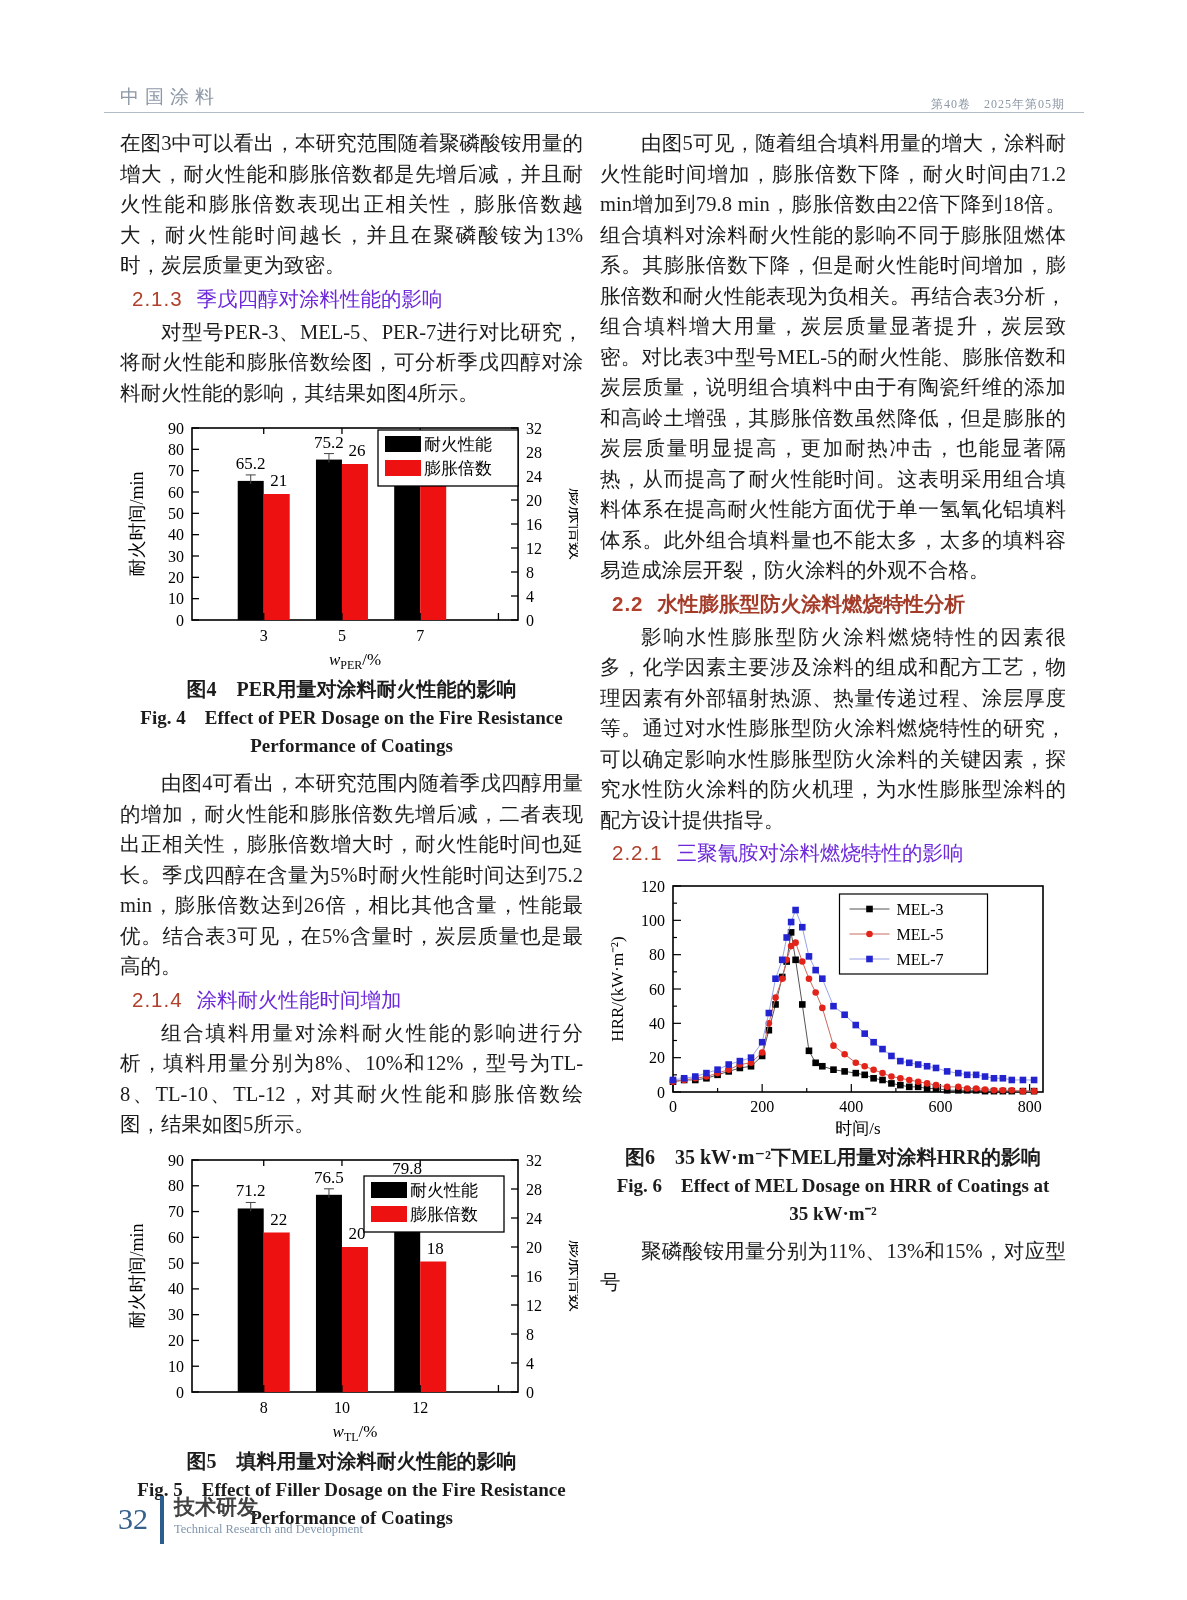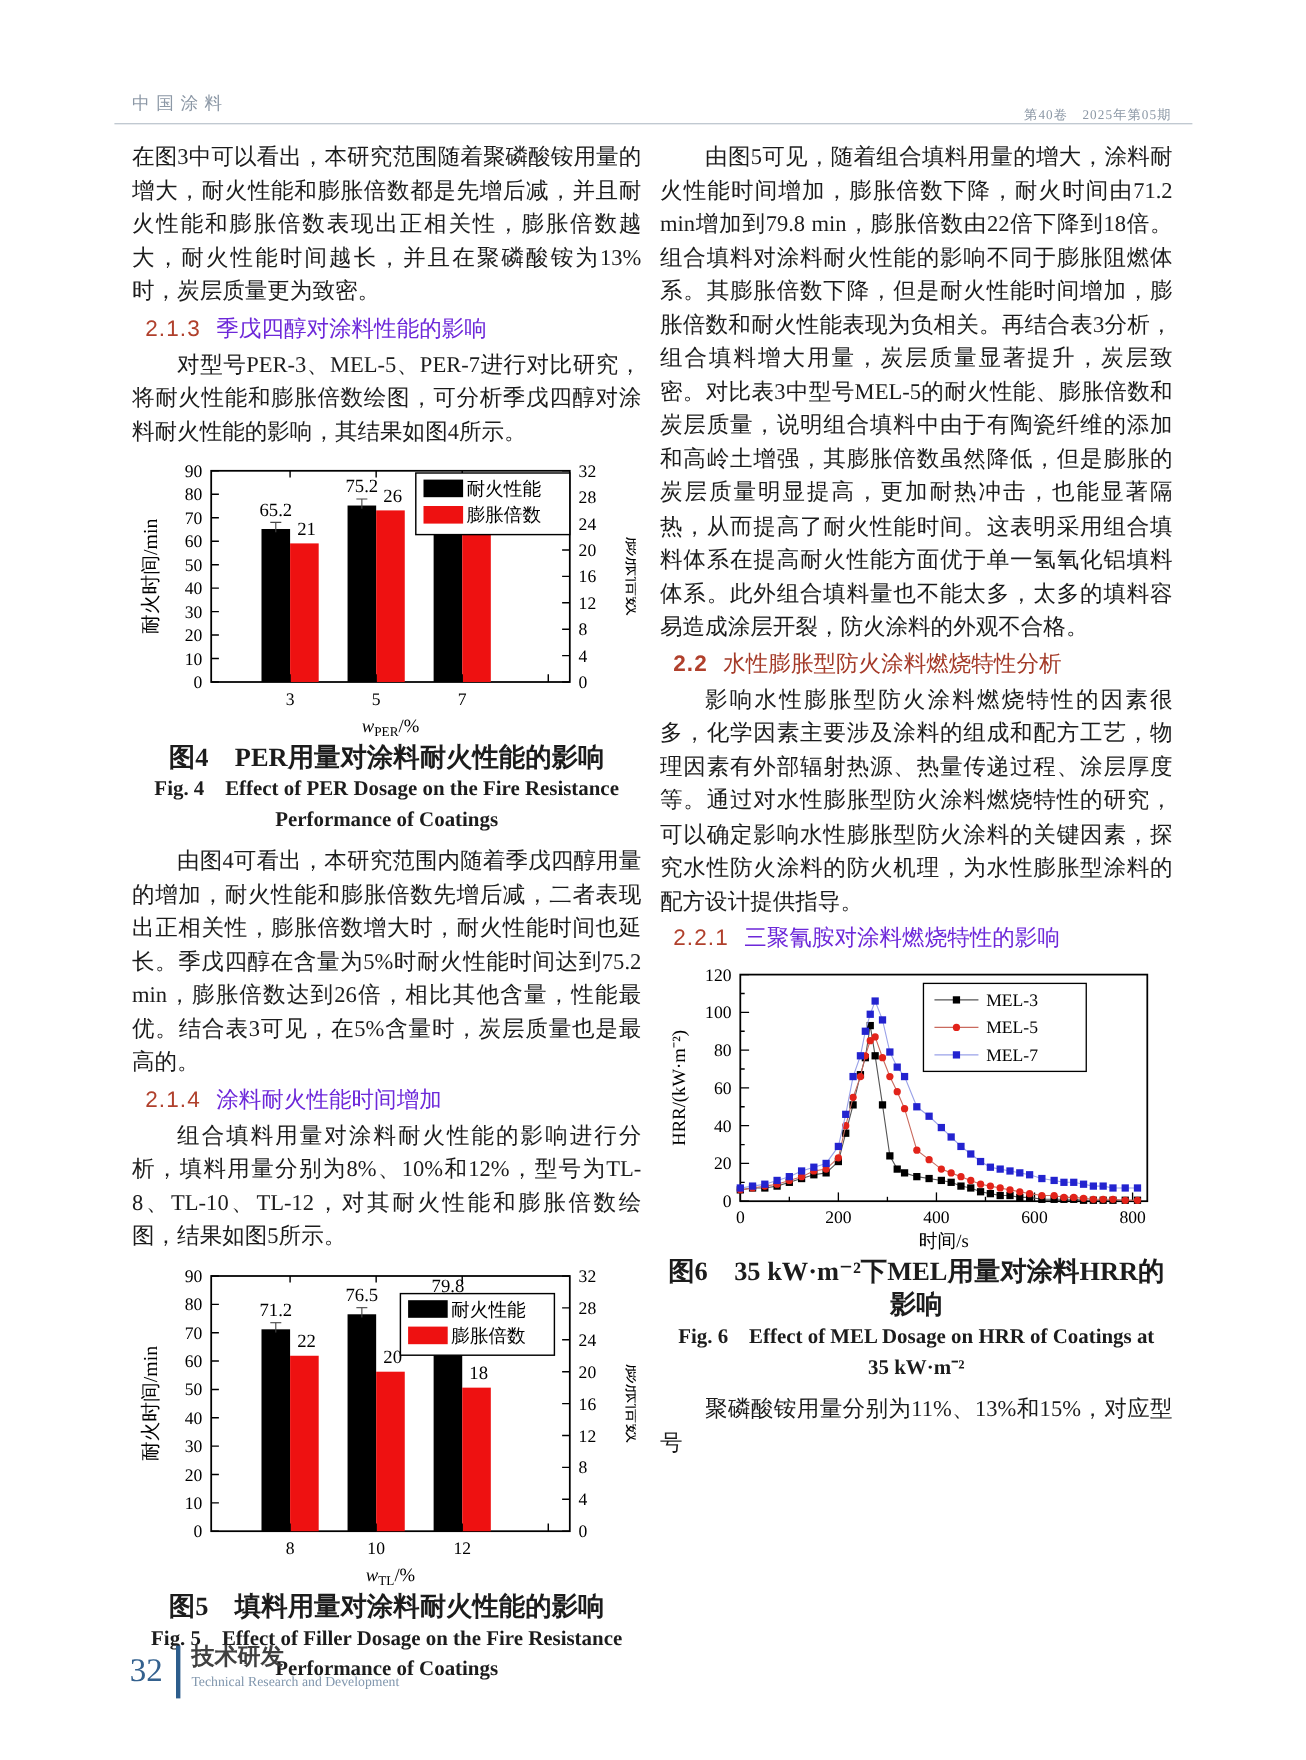--- a/index.html
+++ b/index.html
@@ -1,33 +1,33 @@
 <!DOCTYPE html>
 <html><head>
 <meta charset="utf-8">
 <style>
   html,body{margin:0;padding:0;background:#ffffff;}
   body{width:1187px;height:1600px;position:relative;overflow:hidden;
        font-family:"Liberation Serif","DejaVu Serif",serif;color:#1c1c1c;}
-  .hdr-left{position:absolute;left:120px;top:84px;font-size:16px;letter-spacing:6px;color:#8c98a6;}
+  .hdr-left{position:absolute;left:120px;top:84px;font-size:19px;letter-spacing:6px;color:#8c98a6;}
   .hdr-right{position:absolute;right:122px;top:84px;font-size:12px;color:#8c98a6;letter-spacing:1px;margin-top:12px;}
   .hdr-rule{position:absolute;left:104px;top:112px;width:980px;height:0;border-top:1.6px solid #b2bcc6;}
   .col{position:absolute;top:128px;width:463px;font-size:20.5px;line-height:30.5px;text-align:justify;}
   .col-left{left:120px;}
   .col-right{left:600px;width:466px;}
   p.body{margin:0;text-indent:2em;}
   p.body.noindent{text-indent:0;}
   .sec{margin:3px 0 3px 0;font-size:20.5px;line-height:30px;text-indent:0;}
   .sec .num{color:#b0402c;font-family:"Liberation Sans",sans-serif;letter-spacing:1px;margin-right:14px;margin-left:12px;}
   .sec .ttl{color:#6d28d9;}
-  .sec.major .ttl{color:#a43a28;font-weight:normal;}
+  .sec.major .ttl{color:#a43a28;font-weight:bold;}
   .sec.major .num{font-weight:bold;}
   .figblock{margin:6px 0 8px 0;text-align:center;}
   .figblock svg{display:block;margin:0 auto;font-family:"Liberation Serif",serif;}
-  .cap-zh{font-weight:bold;font-size:24px;line-height:30px;text-align:center;margin-top:2px;}
+  .cap-zh{font-weight:bold;font-size:20px;line-height:30px;text-align:center;margin-top:2px;}
   .cap-en{font-weight:bold;font-size:19px;line-height:28px;text-align:center;font-family:"Liberation Serif",serif;}
   .footer{position:absolute;left:118px;top:1494px;display:flex;align-items:flex-start;}
   .footer .pgnum{font-size:30px;color:#34618e;margin-top:8px;}
   .footer .vbar{width:4px;height:48px;background:#2d5d8c;margin:2px 10px 0 12px;}
   .footer .sec-zh{font-size:21px;font-weight:bold;color:#404040;font-family:"Liberation Sans",sans-serif;line-height:26px;}
   .footer .sec-en{font-size:12.5px;color:#8096ad;line-height:18px;}
 </style>
 </head>
 <body>
 

